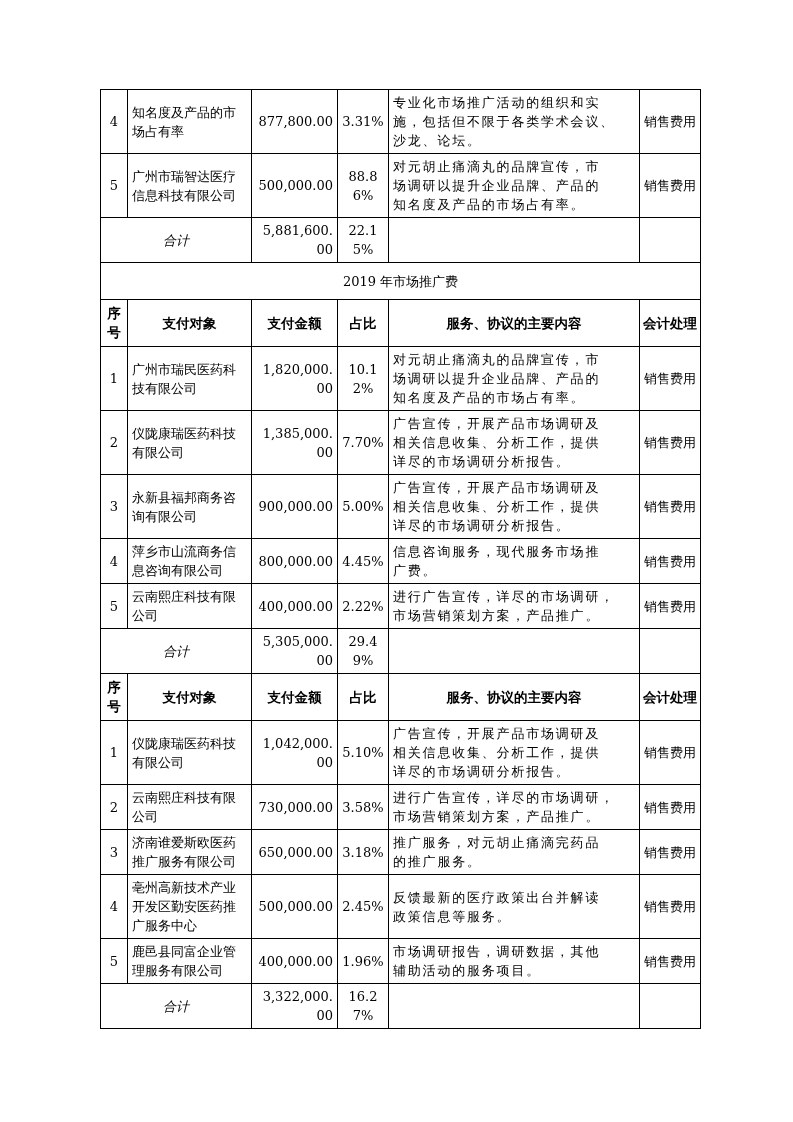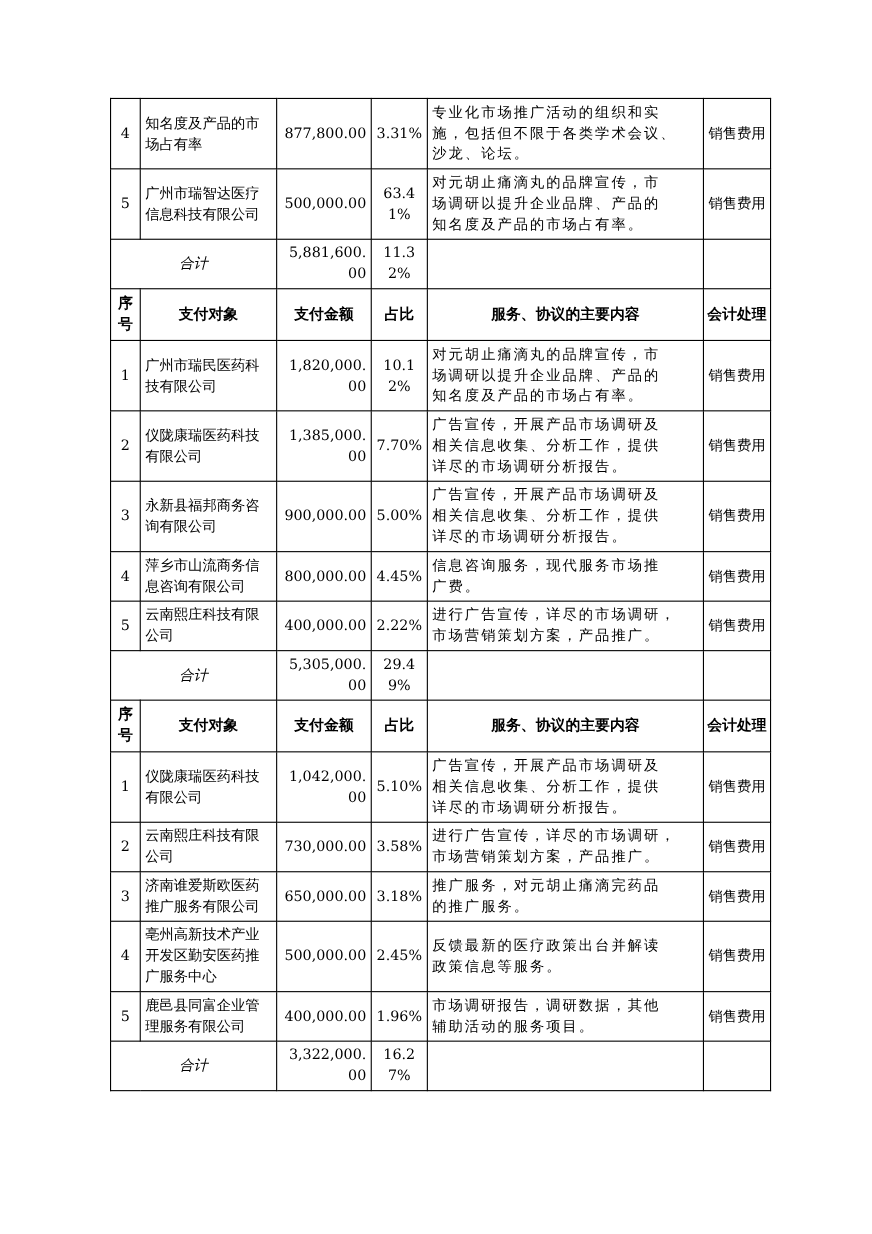--- a/index.html
+++ b/index.html
@@ -83,112 +83,115 @@
         <td class="c-ratio">3.31%</td>
         <td class="c-content">专业化市场推广活动的组织和实
 施，包括但不限于各类学术会议、
 沙龙、论坛。</td>
         <td class="c-acct">销售费用</td>
       </tr>
       <tr>
         <td class="c-seq">5</td>
         <td class="c-payee">广州市瑞智达医疗信息科技有限公司</td>
         <td class="c-amount">500,000.00</td>
-        <td class="c-ratio">63.41%</td>
+        <td class="c-ratio">88.86%</td>
         <td class="c-content">对元胡止痛滴丸的品牌宣传，市
 场调研以提升企业品牌、产品的
 知名度及产品的市场占有率。</td>
         <td class="c-acct">销售费用</td>
       </tr>
       <tr>
         <td class="c-total-label" colspan="2">合计</td>
         <td class="c-amount">5,881,600.00</td>
-        <td class="c-ratio">11.32%</td>
+        <td class="c-ratio">22.15%</td>
+        <td></td>
+        <td></td>
+      </tr>
+    </tbody>
+
+    <tbody>
+      <tr>
+        <td class="section-title" colspan="6">2019 年市场推广费</td>
+      </tr>
+      <tr class="header-row">
+        <th class="h-seq">序号</th>
+        <th>支付对象</th>
+        <th>支付金额</th>
+        <th>占比</th>
+        <th>服务、协议的主要内容</th>
+        <th class="h-acct">会计处理</th>
+      </tr>
+      <tr>
+        <td class="c-seq">1</td>
+        <td class="c-payee">广州市瑞民医药科技有限公司</td>
+        <td class="c-amount">1,820,000.00</td>
+        <td class="c-ratio">10.12%</td>
+        <td class="c-content">对元胡止痛滴丸的品牌宣传，市
+场调研以提升企业品牌、产品的
+知名度及产品的市场占有率。</td>
+        <td class="c-acct">销售费用</td>
+      </tr>
+      <tr>
+        <td class="c-seq">2</td>
+        <td class="c-payee">仪陇康瑞医药科技有限公司</td>
+        <td class="c-amount">1,385,000.00</td>
+        <td class="c-ratio">7.70%</td>
+        <td class="c-content">广告宣传，开展产品市场调研及
+相关信息收集、分析工作，提供
+详尽的市场调研分析报告。</td>
+        <td class="c-acct">销售费用</td>
+      </tr>
+      <tr>
+        <td class="c-seq">3</td>
+        <td class="c-payee">永新县福邦商务咨询有限公司</td>
+        <td class="c-amount">900,000.00</td>
+        <td class="c-ratio">5.00%</td>
+        <td class="c-content">广告宣传，开展产品市场调研及
+相关信息收集、分析工作，提供
+详尽的市场调研分析报告。</td>
+        <td class="c-acct">销售费用</td>
+      </tr>
+      <tr>
+        <td class="c-seq">4</td>
+        <td class="c-payee">萍乡市山流商务信息咨询有限公司</td>
+        <td class="c-amount">800,000.00</td>
+        <td class="c-ratio">4.45%</td>
+        <td class="c-content">信息咨询服务，现代服务市场推
+广费。</td>
+        <td class="c-acct">销售费用</td>
+      </tr>
+      <tr>
+        <td class="c-seq">5</td>
+        <td class="c-payee">云南熙庄科技有限公司</td>
+        <td class="c-amount">400,000.00</td>
+        <td class="c-ratio">2.22%</td>
+        <td class="c-content">进行广告宣传，详尽的市场调研，
+市场营销策划方案，产品推广。</td>
+        <td class="c-acct">销售费用</td>
+      </tr>
+      <tr>
+        <td class="c-total-label" colspan="2">合计</td>
+        <td class="c-amount">5,305,000.00</td>
+        <td class="c-ratio">29.49%</td>
         <td></td>
         <td></td>
       </tr>
     </tbody>
 
     <tbody>
       <tr class="header-row">
         <th class="h-seq">序号</th>
         <th>支付对象</th>
         <th>支付金额</th>
         <th>占比</th>
         <th>服务、协议的主要内容</th>
         <th class="h-acct">会计处理</th>
       </tr>
       <tr>
         <td class="c-seq">1</td>
-        <td class="c-payee">广州市瑞民医药科技有限公司</td>
-        <td class="c-amount">1,820,000.00</td>
-        <td class="c-ratio">10.12%</td>
-        <td class="c-content">对元胡止痛滴丸的品牌宣传，市
-场调研以提升企业品牌、产品的
-知名度及产品的市场占有率。</td>
-        <td class="c-acct">销售费用</td>
-      </tr>
-      <tr>
-        <td class="c-seq">2</td>
-        <td class="c-payee">仪陇康瑞医药科技有限公司</td>
-        <td class="c-amount">1,385,000.00</td>
-        <td class="c-ratio">7.70%</td>
-        <td class="c-content">广告宣传，开展产品市场调研及
-相关信息收集、分析工作，提供
-详尽的市场调研分析报告。</td>
-        <td class="c-acct">销售费用</td>
-      </tr>
-      <tr>
-        <td class="c-seq">3</td>
-        <td class="c-payee">永新县福邦商务咨询有限公司</td>
-        <td class="c-amount">900,000.00</td>
-        <td class="c-ratio">5.00%</td>
-        <td class="c-content">广告宣传，开展产品市场调研及
-相关信息收集、分析工作，提供
-详尽的市场调研分析报告。</td>
-        <td class="c-acct">销售费用</td>
-      </tr>
-      <tr>
-        <td class="c-seq">4</td>
-        <td class="c-payee">萍乡市山流商务信息咨询有限公司</td>
-        <td class="c-amount">800,000.00</td>
-        <td class="c-ratio">4.45%</td>
-        <td class="c-content">信息咨询服务，现代服务市场推
-广费。</td>
-        <td class="c-acct">销售费用</td>
-      </tr>
-      <tr>
-        <td class="c-seq">5</td>
-        <td class="c-payee">云南熙庄科技有限公司</td>
-        <td class="c-amount">400,000.00</td>
-        <td class="c-ratio">2.22%</td>
-        <td class="c-content">进行广告宣传，详尽的市场调研，
-市场营销策划方案，产品推广。</td>
-        <td class="c-acct">销售费用</td>
-      </tr>
-      <tr>
-        <td class="c-total-label" colspan="2">合计</td>
-        <td class="c-amount">5,305,000.00</td>
-        <td class="c-ratio">29.49%</td>
-        <td></td>
-        <td></td>
-      </tr>
-    </tbody>
-
-    <tbody>
-      <tr class="header-row">
-        <th class="h-seq">序号</th>
-        <th>支付对象</th>
-        <th>支付金额</th>
-        <th>占比</th>
-        <th>服务、协议的主要内容</th>
-        <th class="h-acct">会计处理</th>
-      </tr>
-      <tr>
-        <td class="c-seq">1</td>
         <td class="c-payee">仪陇康瑞医药科技有限公司</td>
         <td class="c-amount">1,042,000.00</td>
         <td class="c-ratio">5.10%</td>
         <td class="c-content">广告宣传，开展产品市场调研及
 相关信息收集、分析工作，提供
 详尽的市场调研分析报告。</td>
         <td class="c-acct">销售费用</td>
       </tr>
       <tr>
         <td class="c-seq">2</td>

